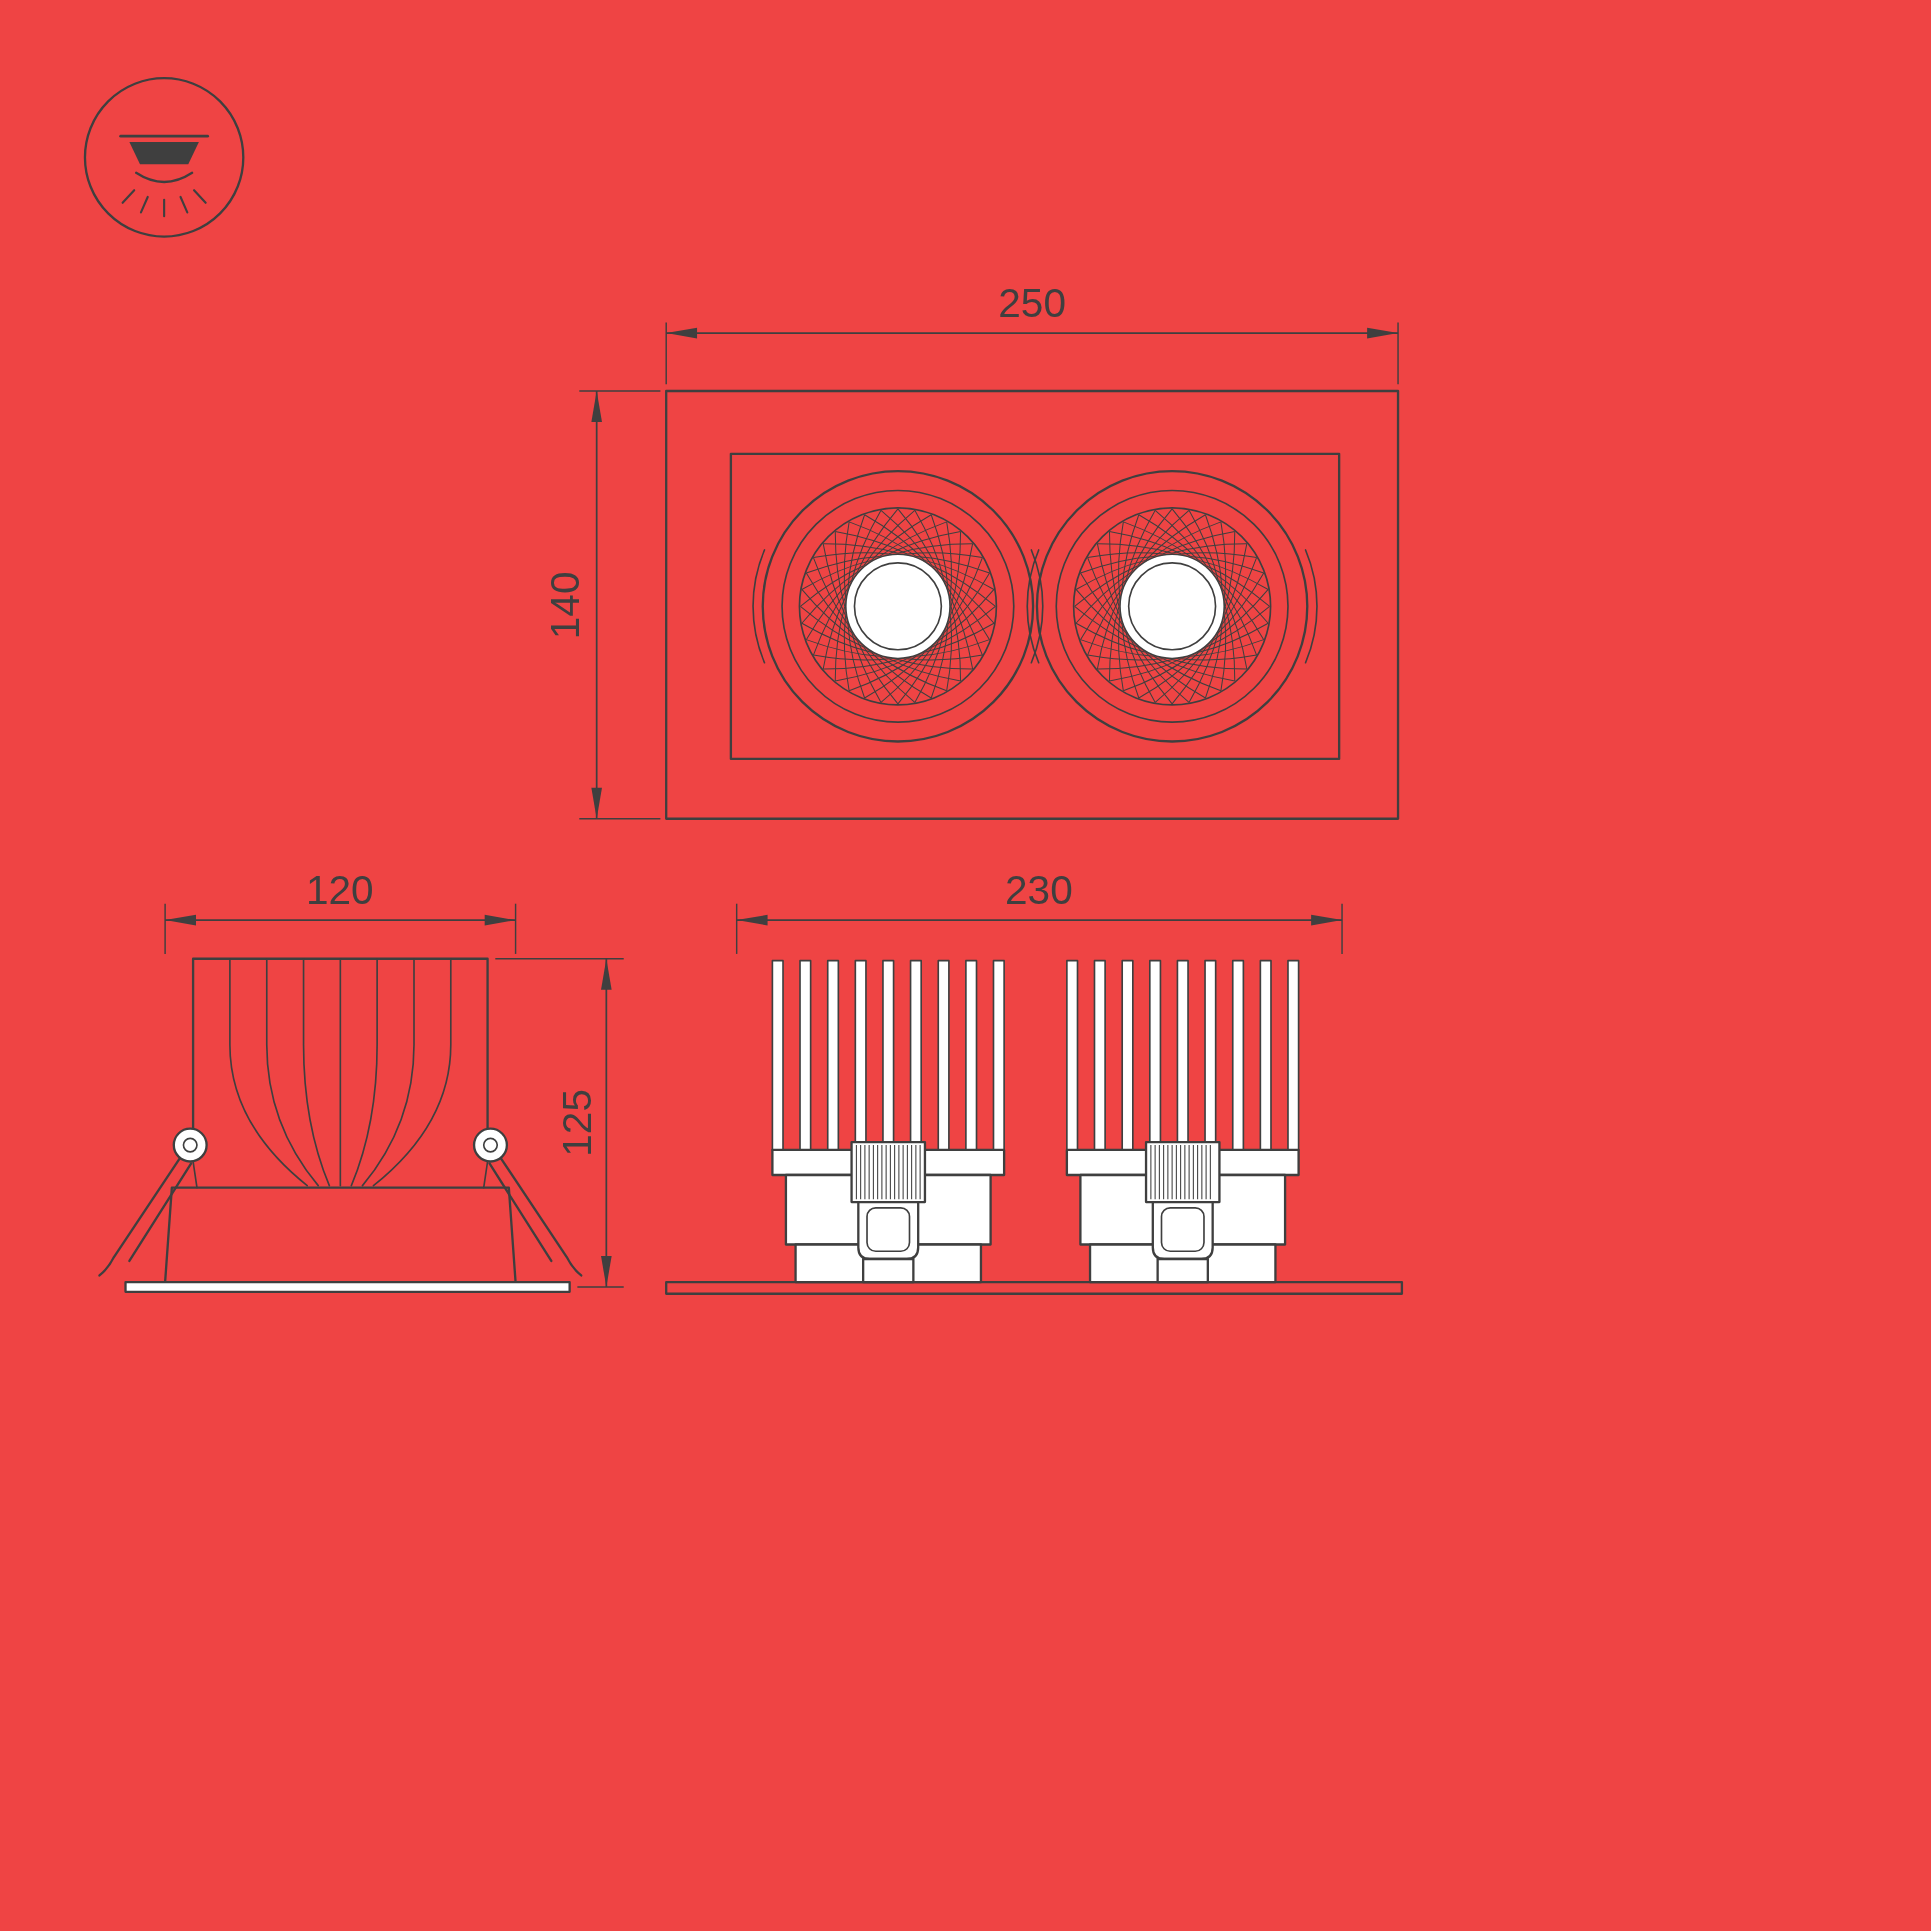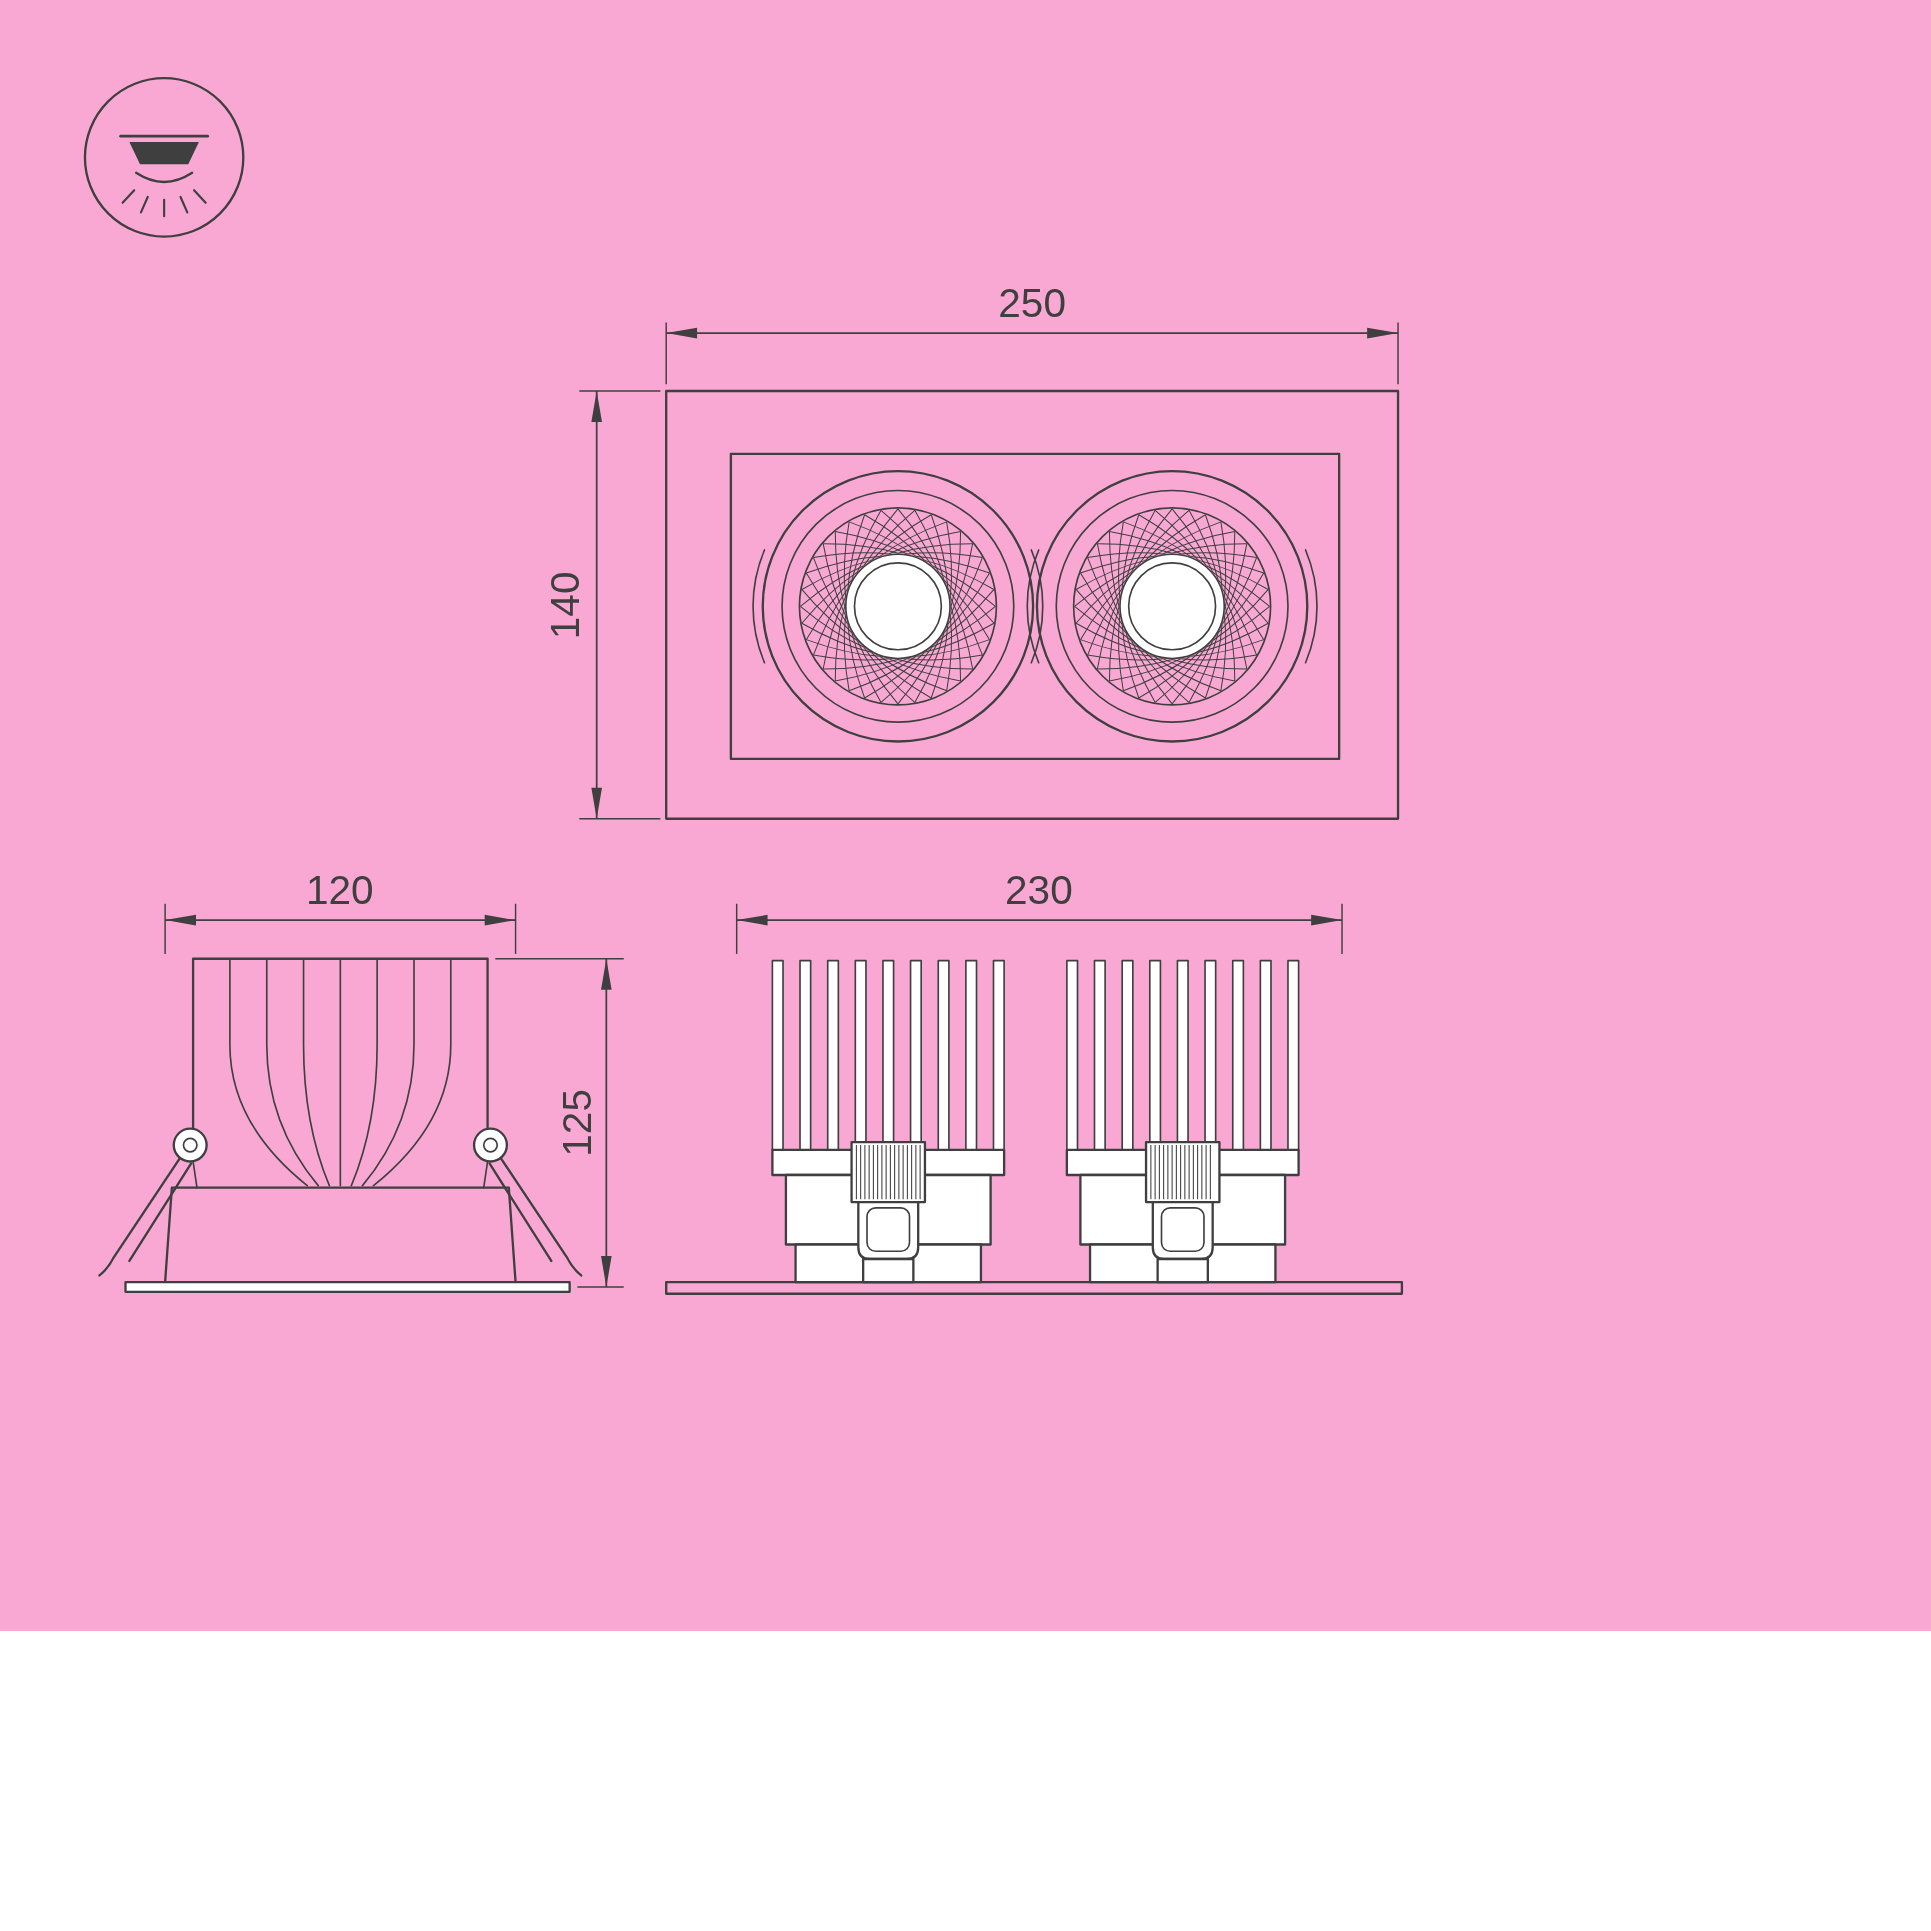--- a/index.html
+++ b/index.html
@@ -1,16 +1,16 @@
 <!DOCTYPE html>
 <html><head>
 <meta charset="utf-8">
 <style>
   html,body{margin:0;padding:0;background:#fff}
-  .page{position:relative;width:1931px;height:1631px;background:#f9a8d4;font-family:"Liberation Sans",sans-serif;overflow:hidden}
+  .page{position:relative;width:1931px;height:1931px;background:#ef4444;font-family:"Liberation Sans",sans-serif;overflow:hidden}
   svg{display:block}
   .ln{fill:none;stroke:#3f3f3f;stroke-width:2.4;stroke-linecap:round;stroke-linejoin:round}
   .thin{stroke-width:1.7}
   .wfill{fill:#fff}
   .dark{fill:#3f3f3f;stroke:none}
   .dim{fill:none;stroke:#3f3f3f;stroke-width:1.8}
   .ext{fill:none;stroke:#3f3f3f;stroke-width:1.5}
   .hatch{stroke:#3f3f3f;stroke-width:1.1}
   .ray{fill:none;stroke:#3f3f3f;stroke-width:2.2;stroke-linecap:round}
   .mesh path{fill:none;stroke:#3f3f3f;stroke-width:1.05}

